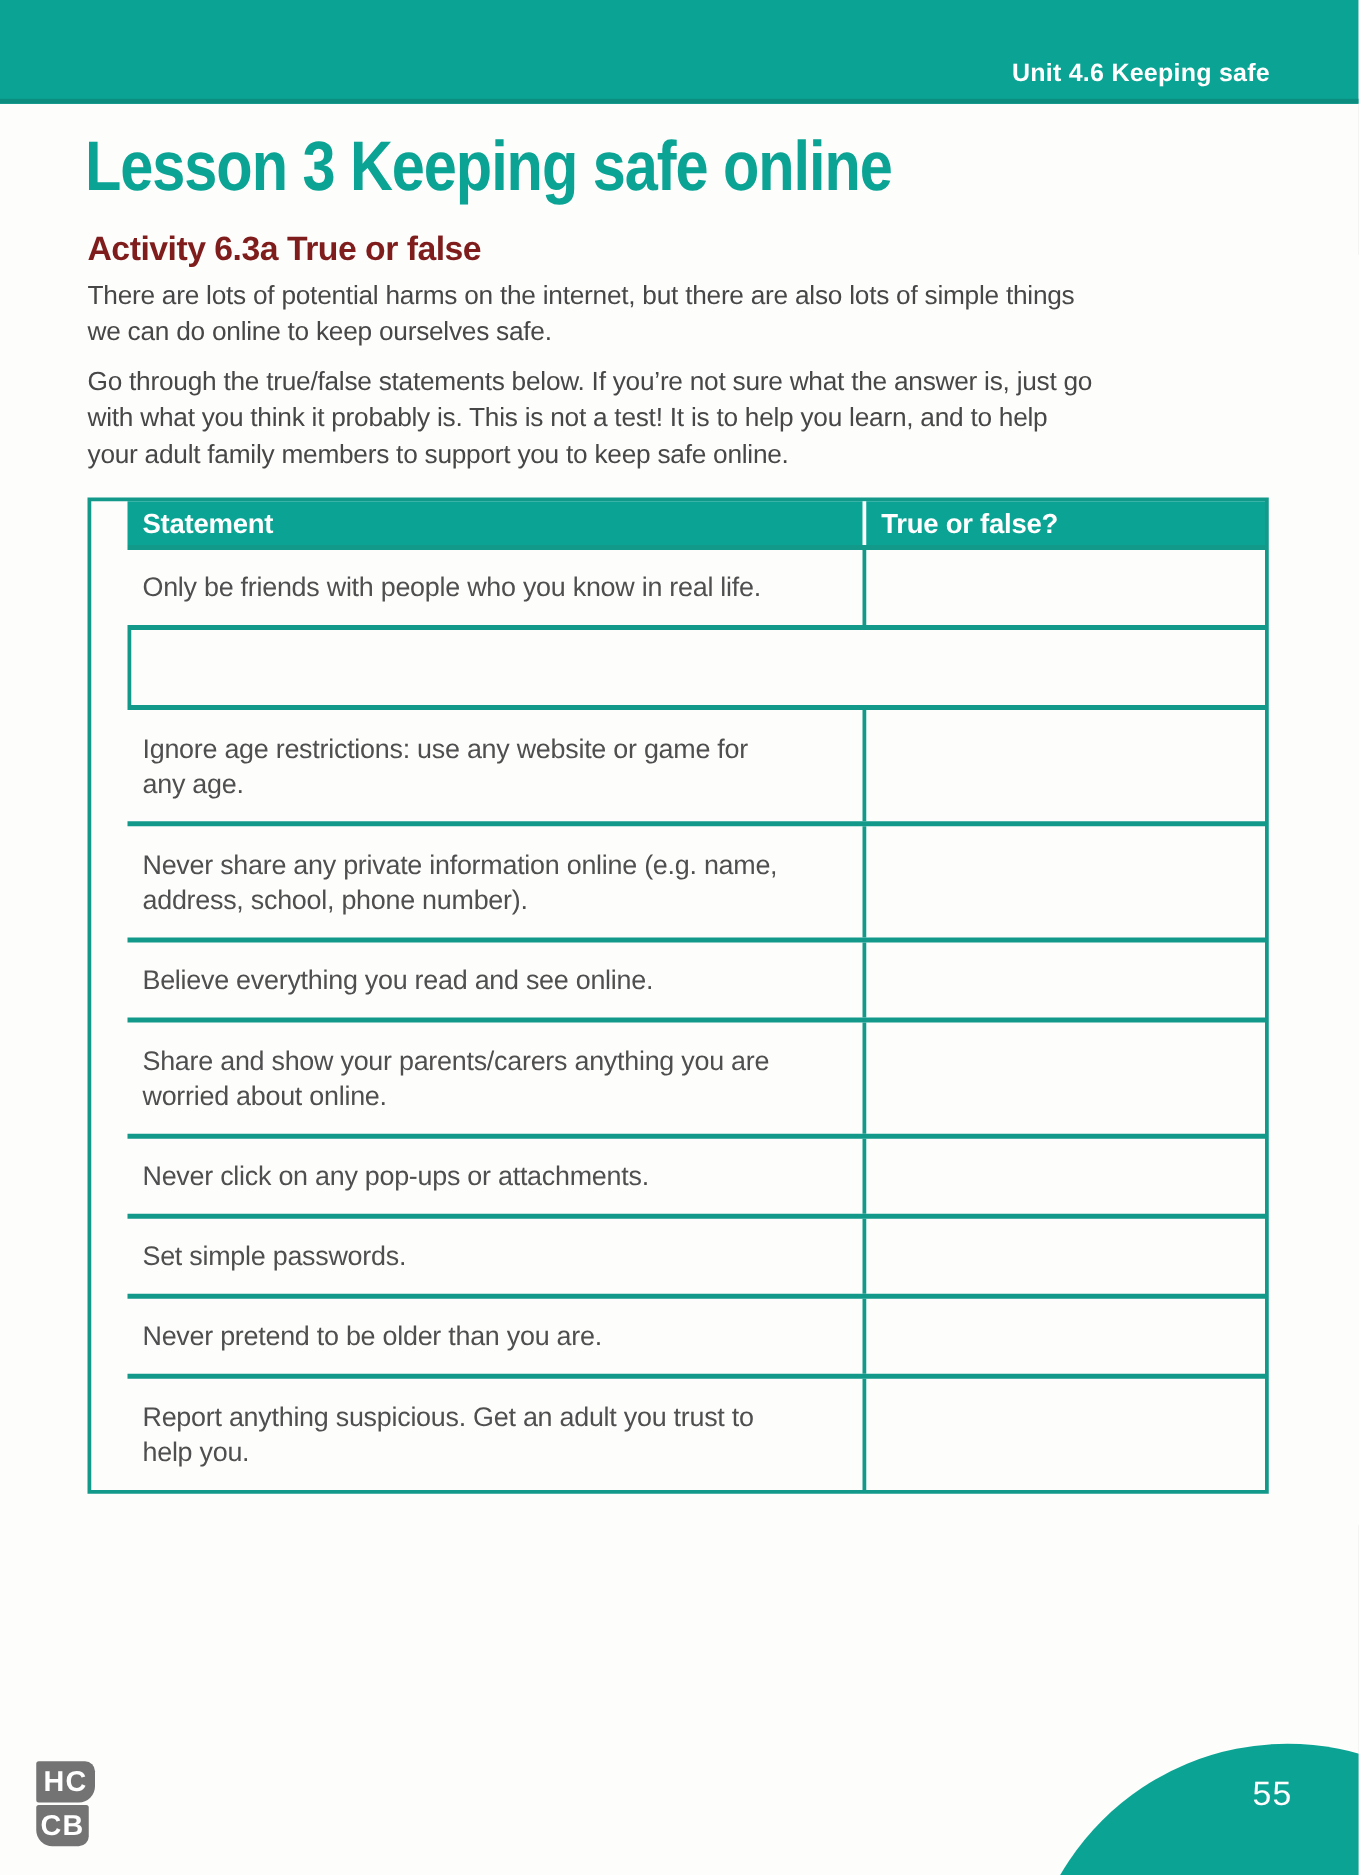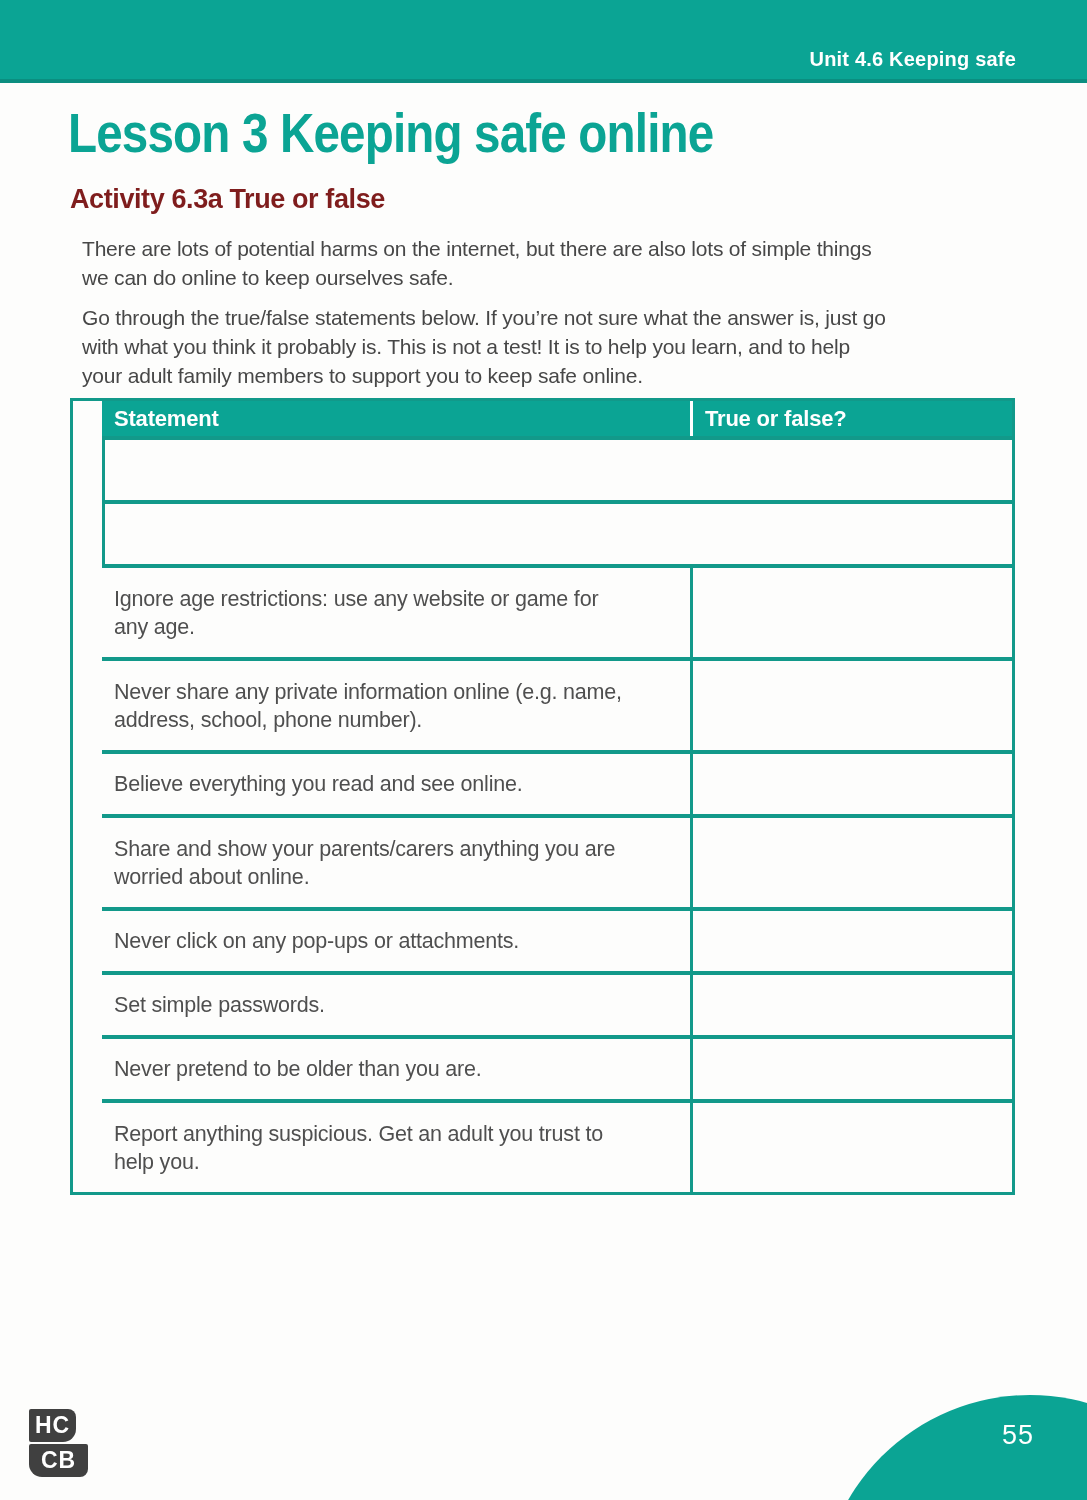--- a/index.html
+++ b/index.html
@@ -57,21 +57,21 @@
     letter-spacing: -0.4px;
     white-space: nowrap;
   }
   .activity-heading .act-label { font-weight: 800; }
   .activity-heading .act-name  { font-weight: 600; }
 
   
   .para {
     position: absolute;
     left: 70px;
-    margin: 12px;
+    margin: 0;
     width: 940px;
     font-size: 21px;
     line-height: 29px;
     color: #474747;
     letter-spacing: -0.2px;
     white-space: pre-line;
   }
   .para-1 { top: 222px; }
   .para-2 { top: 291px; }
 
@@ -123,37 +123,37 @@
     border-left: 3px solid var(--border);
   }
 
   
   .logo {
     position: absolute;
     left: 29px; top: 1409px;
     width: 80px;
   }
   .logo-block {
-    background: #404040;
+    background: #737373;
     color: #ffffff;
     font-weight: 800;
     font-size: 23px;
     letter-spacing: 1px;
     display: flex;
     align-items: center;
     justify-content: center;
     line-height: 1;
   }
   .logo-top {
     width: 47px; height: 33px;
     border-radius: 2px 8px 13px 2px;
     margin-bottom: 2px;
   }
   .logo-bottom {
-    width: 59px; height: 33px;
+    width: 42px; height: 33px;
     border-radius: 2px 2px 8px 13px;
   }
 
   
   .corner-circle {
     position: absolute;
     left: 820px; top: 1395px;
     width: 420px; height: 420px;
     border-radius: 50%;
     background: var(--teal);
@@ -186,20 +186,21 @@
 with what you think it probably is. This is not a test! It is to help you learn, and to help
 your adult family members to support you to keep safe online.</p>
 
   <div class="tf-table">
     <div class="thead">
       <div class="th th-statement">Statement</div>
       <div class="th th-answer">True or false?</div>
     </div>
 
     <div class="trow h1">
+      <div class="cell-statement">Only be friends with people who you know in real life.</div>
       <div class="cell-answer"></div>
     </div>
     <div class="trow h1">
       <div class="cell-answer"></div>
     </div>
     <div class="trow h2">
       <div class="cell-statement">Ignore age restrictions: use any website or game for
 any age.</div>
       <div class="cell-answer"></div>
     </div>

